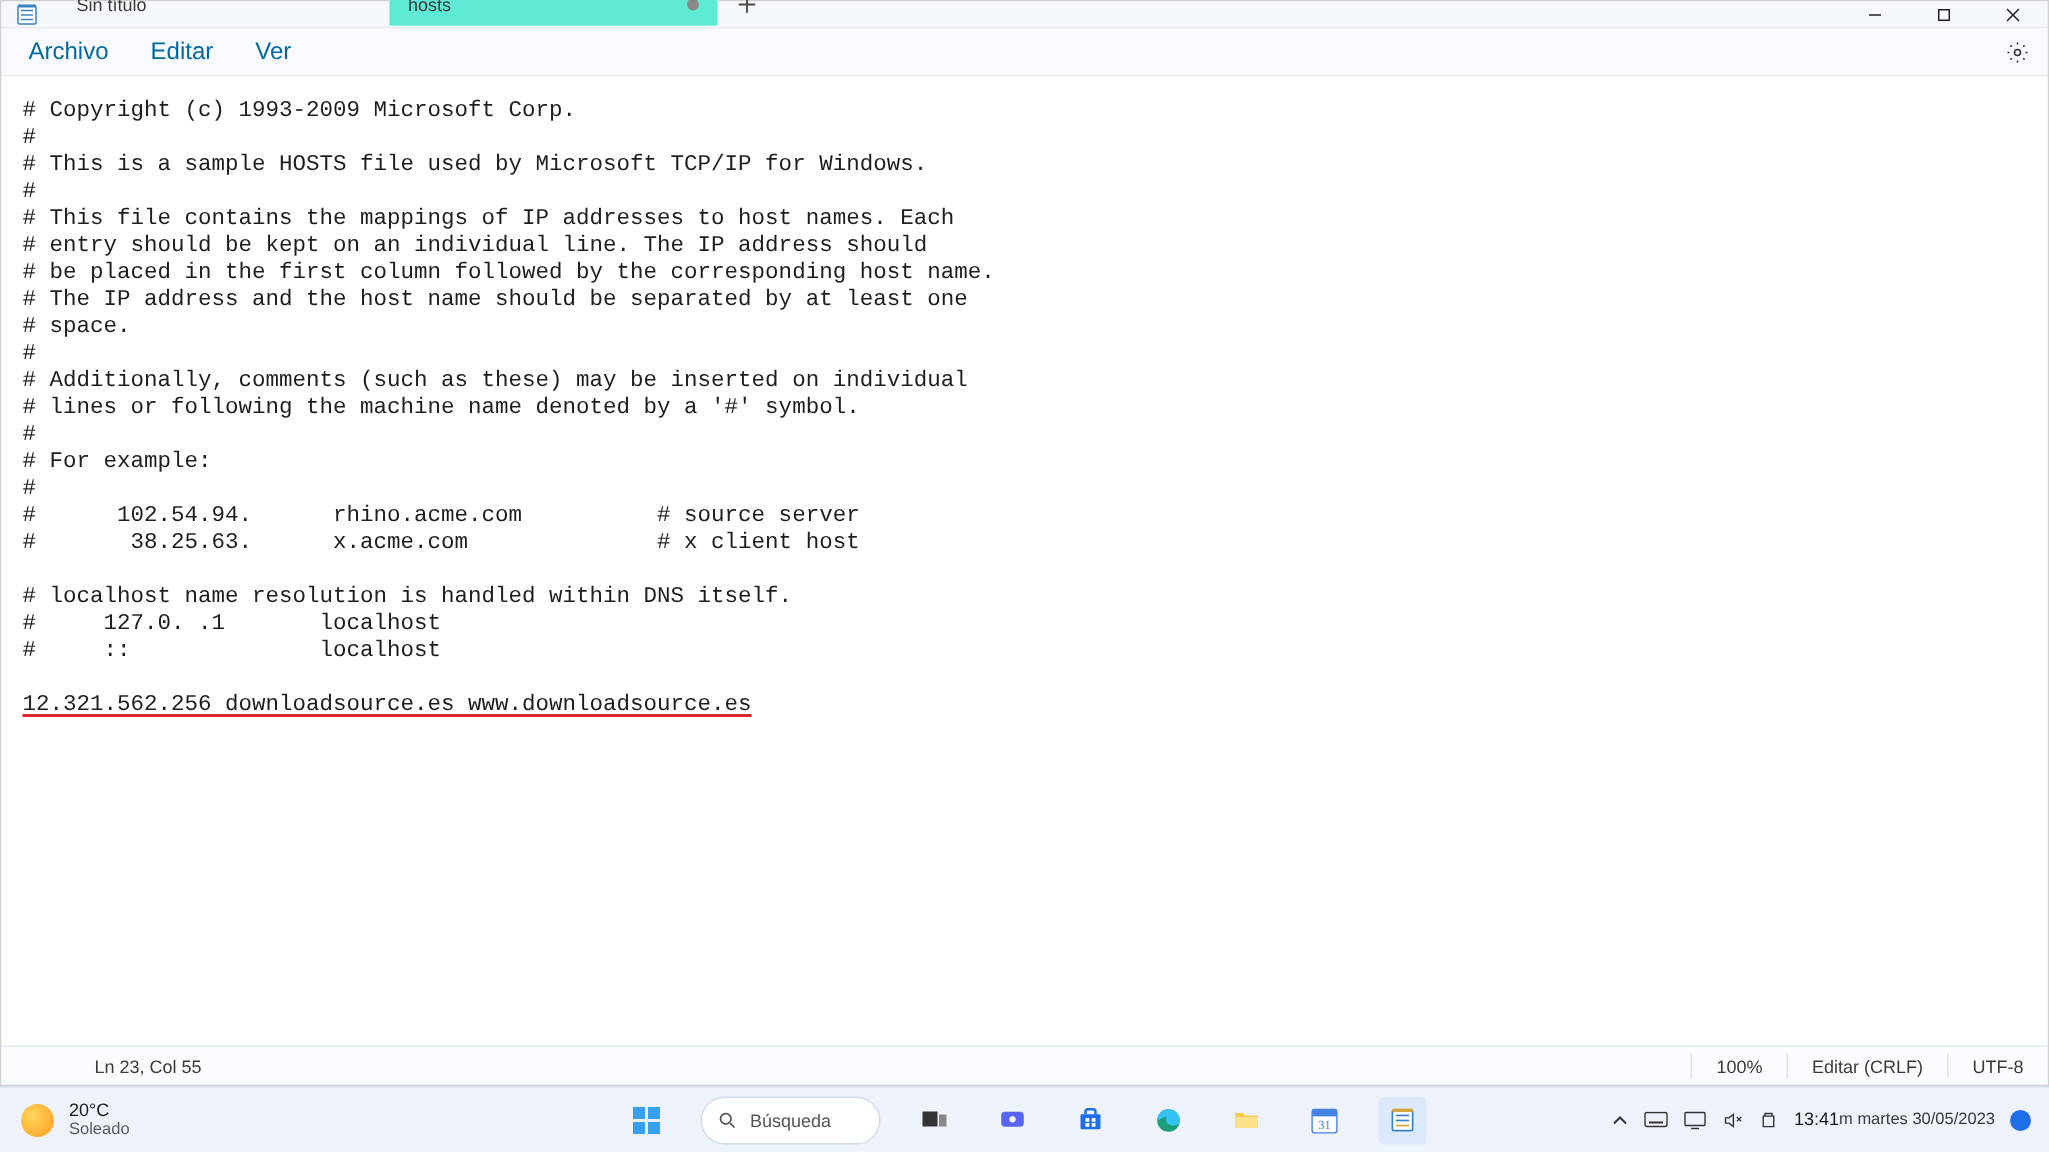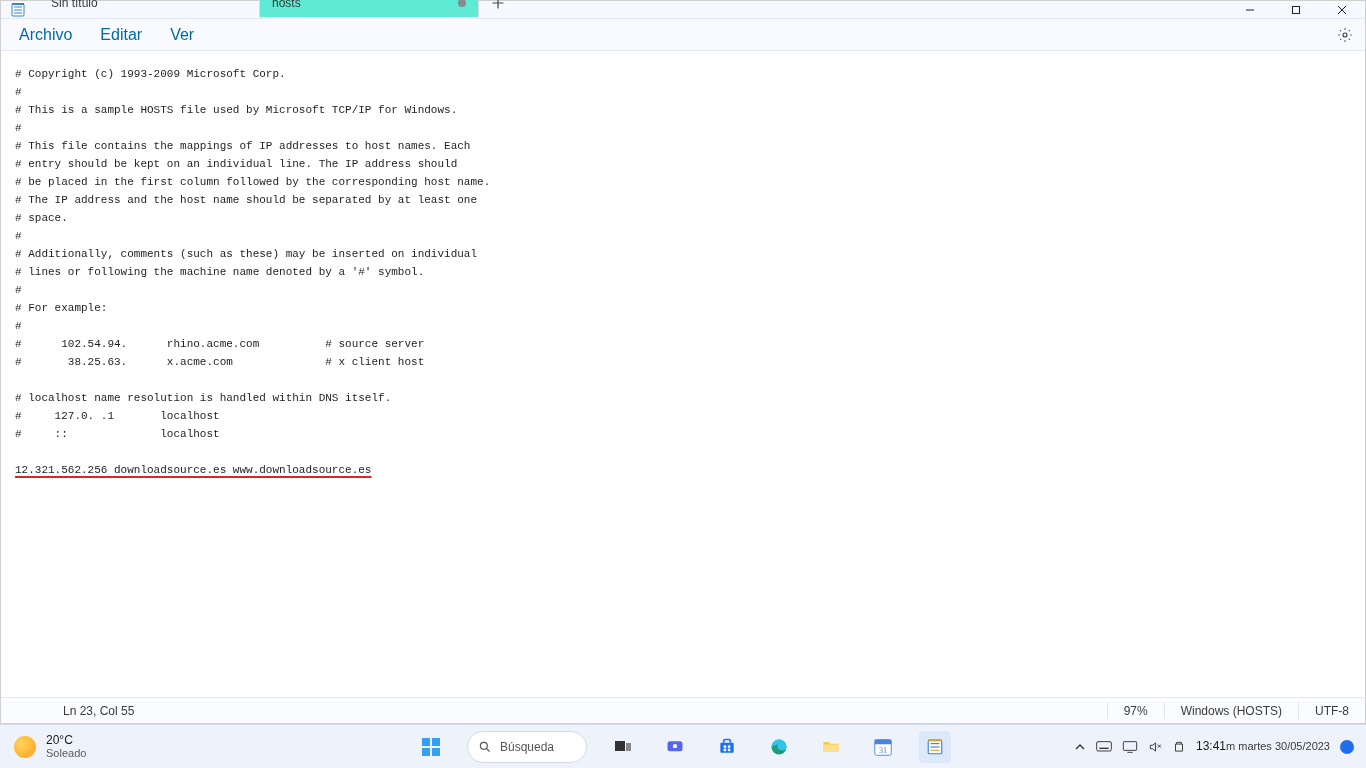--- a/index.html
+++ b/index.html
@@ -49,21 +49,21 @@
     padding:4px 12px; font-size:16px; color:#0369a1; border-radius:4px;
   }
   .menubar .spacer { flex:1; }
   .gear { width:28px; height:28px; display:flex; align-items:center; justify-content:center; }
   
   .editor {
     flex:1; background:#ffffff; padding:14px 14px; overflow:auto;
   }
   .editor pre {
     font-family: Consolas, "Courier New", monospace;
-    font-size:11px; line-height:18px; color:#1e1e1e; white-space:pre;
+    font-size:15px; line-height:18px; color:#1e1e1e; white-space:pre;
   }
   .editor .underline-red {
     text-decoration: underline; text-decoration-color:#d8262a; text-decoration-thickness:2px;
     text-underline-offset:3px;
   }
   
   .statusbar {
     height:26px; border-top:1px solid #e4e8ef; background:#fbfcff;
     display:flex; align-items:center; font-size:12px; color:#3a3a3a;padding-left:46px;
   }
@@ -181,23 +181,23 @@
 <span>#     127.0. .1       localhost</span>
 <span>#     ::              localhost</span>
 
 <span class="underline-red">12.321.562.256 downloadsource.es www.downloadsource.es</span></pre>
   </div>
 
   <div class="statusbar">
     <div class="cell">Ln 23, Col 55</div>
     <div class="grow"></div>
     <div class="sep"></div>
-    <div class="cell">97%</div>
+    <div class="cell">100%</div>
     <div class="sep"></div>
-    <div class="cell">Windows (HOSTS)</div>
+    <div class="cell">Editar (CRLF)</div>
     <div class="sep"></div>
     <div class="cell">UTF-8</div>
   </div>
 </div>
 
 <div class="taskbar">
   <div class="tb-left">
     <div class="weather-icon"></div>
     <div class="weather-text">
       <span class="t1">20°C</span>

